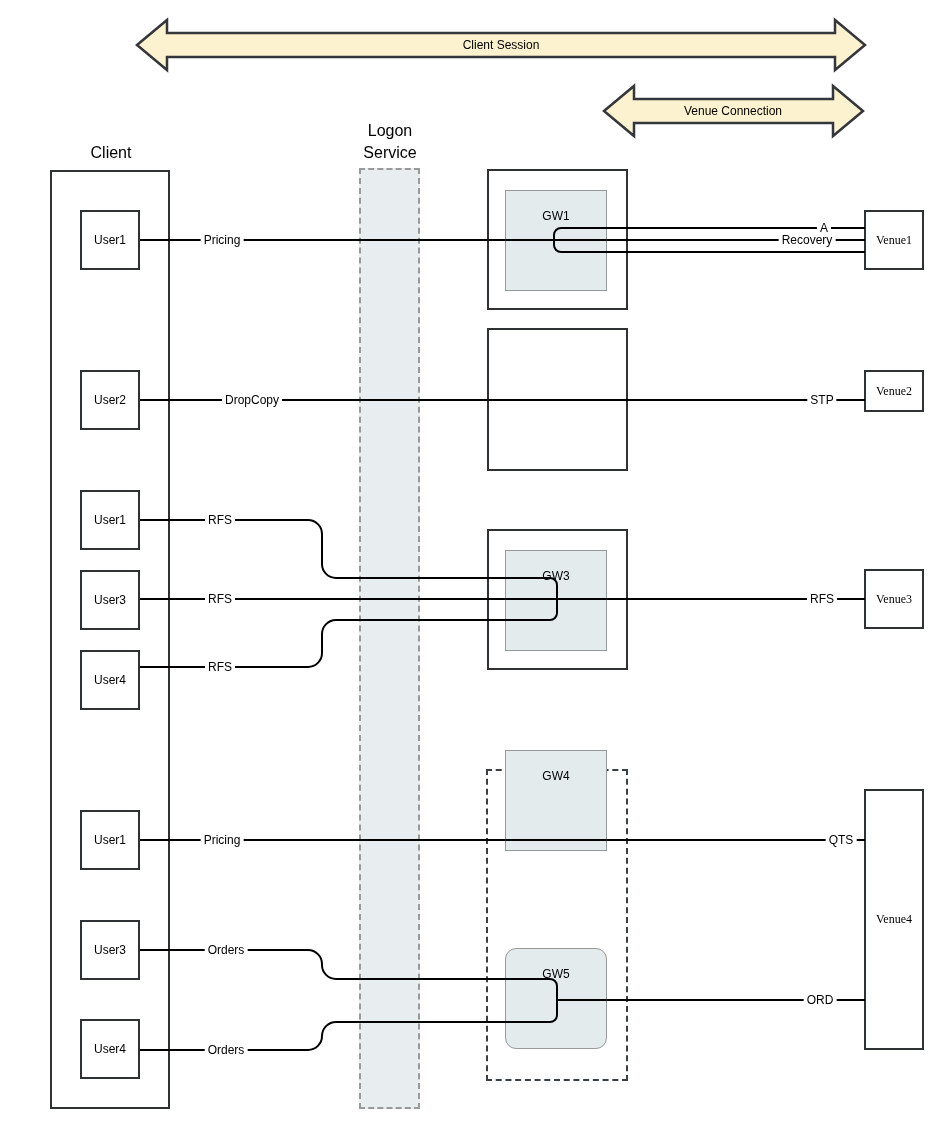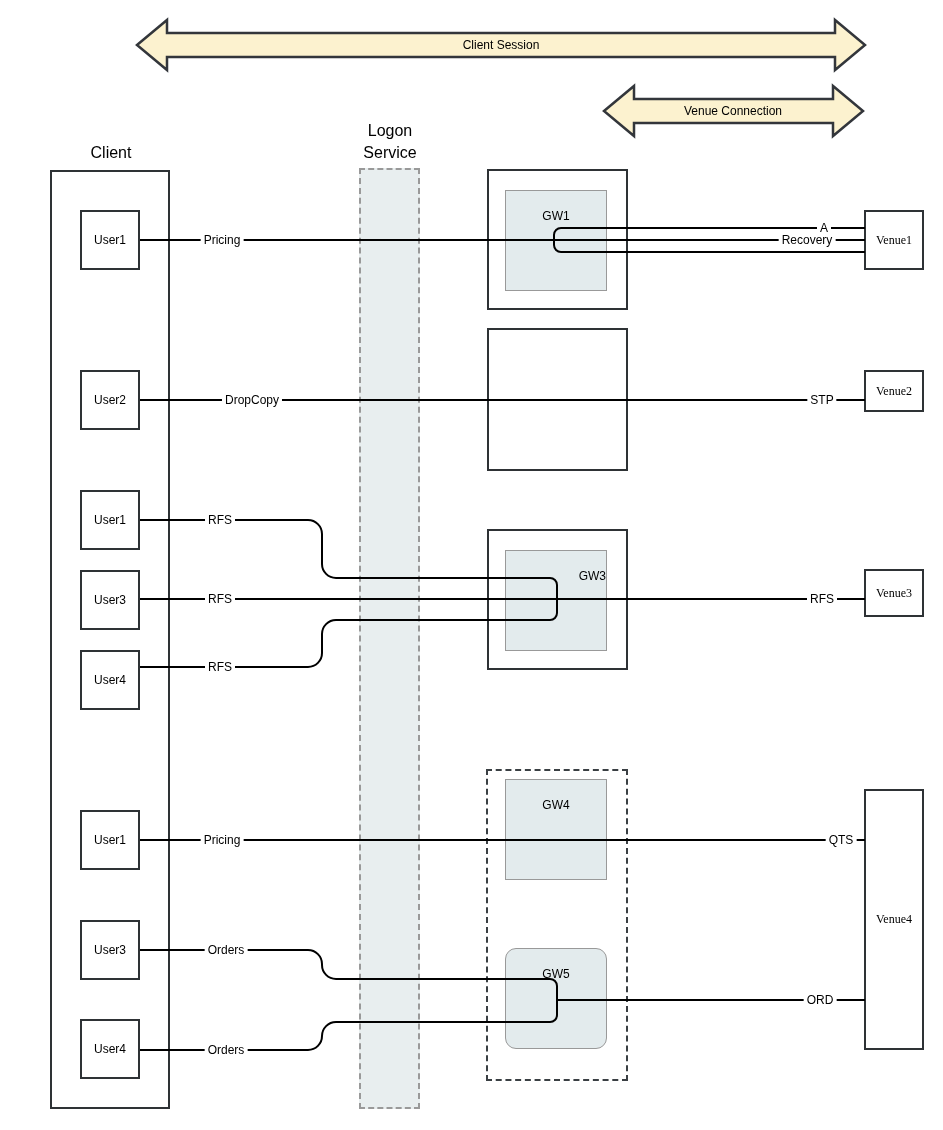--- a/index.html
+++ b/index.html
@@ -37,36 +37,36 @@
   <div class="abs hdr" style="left:111px;top:142px;">Client</div>
   <div class="abs hdr" style="left:390px;top:120px;text-align:center;">Logon
 Service</div>
 
   <div class="abs gw-outer" style="left:487px;top:169px;height:141px;"></div>
   <div class="abs gw-outer" style="left:487px;top:328px;height:143px;"></div>
   <div class="abs gw-outer" style="left:487px;top:529px;height:141px;"></div>
   <div class="abs gw-dashed"></div>
 
   <div class="abs gw-inner" style="left:505px;top:190px;">GW1</div>
-  <div class="abs gw-inner" style="left:505px;top:550px;text-align:right;">GW3</div>
-  <div class="abs gw-inner" style="left:505px;top:779px;">GW4</div>
+  <div class="abs gw-inner" style="left:505px;top:550px;">GW3</div>
+  <div class="abs gw-inner" style="left:505px;top:750px;">GW4</div>
   <div class="abs gw-inner" style="left:505px;top:948px;border-radius:11px;">GW5</div>
 
   <div class="abs node user" style="top:210px;">User1</div>
   <div class="abs node user" style="top:370px;">User2</div>
   <div class="abs node user" style="top:490px;">User1</div>
   <div class="abs node user" style="top:570px;">User3</div>
   <div class="abs node user" style="top:650px;">User4</div>
   <div class="abs node user" style="top:810px;">User1</div>
   <div class="abs node user" style="top:920px;">User3</div>
   <div class="abs node user" style="top:1019px;">User4</div>
 
   <div class="abs node venue" style="top:210px;height:60px;">Venue1</div>
   <div class="abs node venue" style="top:370px;height:42px;">Venue2</div>
-  <div class="abs node venue" style="top:569px;height:48px;text-align:center;">Venue3</div>
+  <div class="abs node venue" style="top:569px;height:60px;text-align:center;">Venue3</div>
   <div class="abs node venue" style="top:789px;height:261px;">Venue4</div>
 
   <svg class="layer" width="943" height="1130" viewBox="0 0 943 1130">
 
     <polygon class="bigarrow" points="137,45 167,20 167,33 835,33 835,20 865,45 835,70 835,57 167,57 167,70"></polygon>
 
     <polygon class="bigarrow" points="604,111 634,86 634,99 833,99 833,86 863,111 833,136 833,123 634,123 634,136"></polygon>
 
     <path class="conn" d="M140 240 H865"></path>
     <path class="conn" d="M865 228 H561 a7 7 0 0 0 -7 7 V245 a7 7 0 0 0 7 7 H865"></path>

